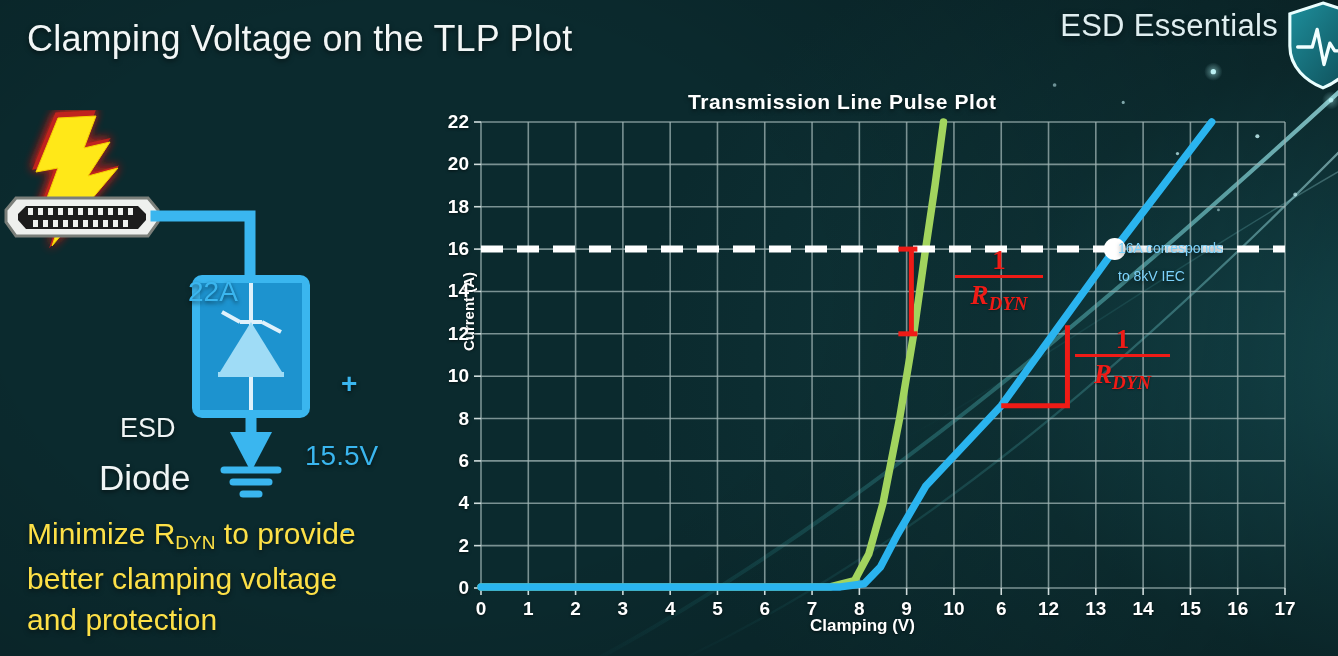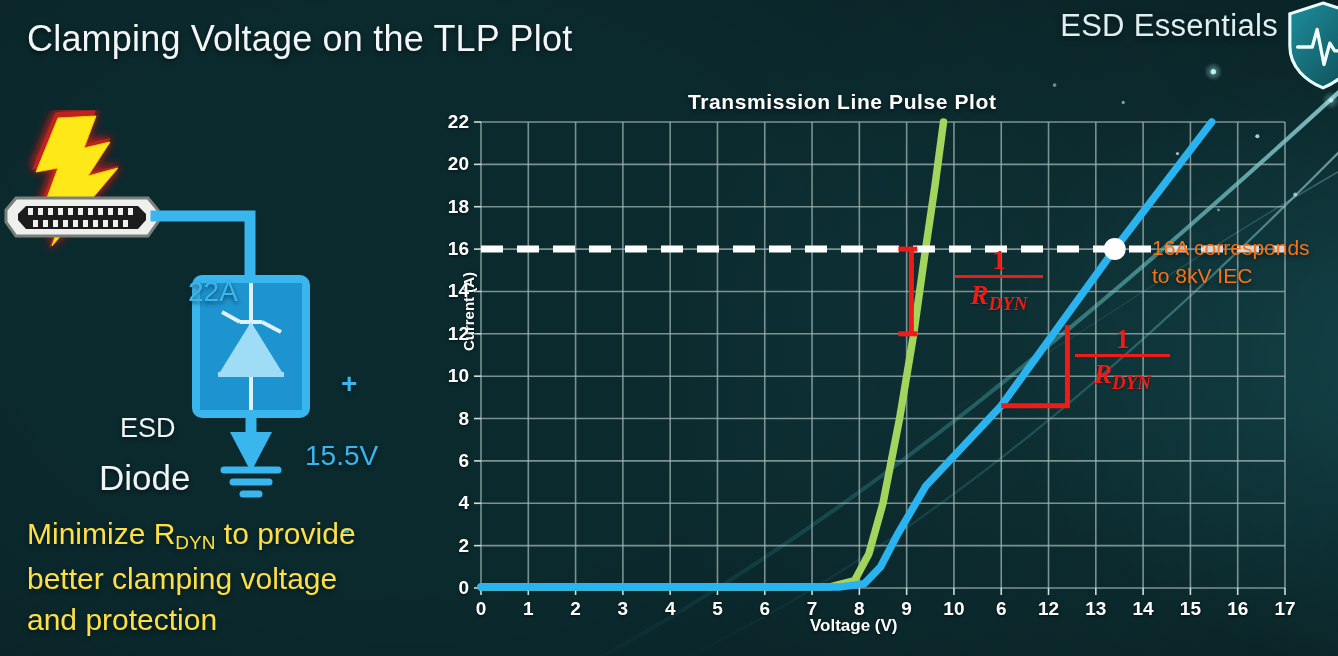--- a/index.html
+++ b/index.html
@@ -70,21 +70,21 @@
   }
   .x-axis-label{
     position:absolute;left:400px;top:528px;font-size:17px;font-weight:bold;color:#fff;
     text-shadow:0 1px 3px rgba(0,0,0,.6);white-space:nowrap;
   }
   .ytick{position:absolute;right:0;font-size:19px;font-weight:bold;color:#fff;
     text-shadow:0 1px 3px rgba(0,0,0,.6);transform:translateY(-50%);}
   .xtick{position:absolute;font-size:19px;font-weight:bold;color:#fff;
     text-shadow:0 1px 3px rgba(0,0,0,.6);transform:translateX(-50%);}
   .annot-16a{
-    position:absolute;left:742px;top:146px;font-size:21px;line-height:28px;color:#f97316;
+    position:absolute;left:708px;top:146px;font-size:14px;line-height:28px;color:#7dd3fc;
     text-shadow:0 2px 4px rgba(0,0,0,.55);white-space:nowrap;
   }
   .rdyn-frac{
     position:absolute;color:#ef1b16;text-align:center;
     text-shadow:0 1px 2px rgba(0,0,0,.35);
   }
   .rdyn-frac .num{font-size:27px;font-weight:bold;font-family:"Liberation Serif",serif;line-height:28px;}
   .rdyn-frac .bar{height:3px;background:#ef1b16;margin:1px 0 2px;}
   .rdyn-frac .den{font-size:27px;font-weight:bold;font-style:italic;font-family:"Liberation Serif",serif;line-height:30px;text-align:center;}
   .rdyn-frac .den sub{font-size:19px;}
@@ -228,21 +228,21 @@
 
   <div class="footer-note">
     <span>Minimize R</span><sub>DYN</sub><span> to provide</span><br>
     <span>better clamping voltage</span><br>
     <span>and protection</span>
   </div>
 
   <div class="chart-wrap">
     <div class="chart-title">Transmission Line Pulse Plot</div>
     <div class="y-axis-label">Current (A)</div>
-    <div class="x-axis-label">Voltage (V)</div>
+    <div class="x-axis-label">Clamping (V)</div>
 
     <svg id="plot" width="928" height="568" viewBox="0 0 928 568">
         <g>
           <line x1="71" y1="34" x2="71" y2="500" stroke="#9fb4b4" stroke-width="1.6" opacity="0.75"></line>
           <line x1="118.29411764705883" y1="34" x2="118.29411764705883" y2="500" stroke="#9fb4b4" stroke-width="1.6" opacity="0.75"></line>
           <line x1="165.58823529411765" y1="34" x2="165.58823529411765" y2="500" stroke="#9fb4b4" stroke-width="1.6" opacity="0.75"></line>
           <line x1="212.8823529411765" y1="34" x2="212.8823529411765" y2="500" stroke="#9fb4b4" stroke-width="1.6" opacity="0.75"></line>
           <line x1="260.1764705882353" y1="34" x2="260.1764705882353" y2="500" stroke="#9fb4b4" stroke-width="1.6" opacity="0.75"></line>
           <line x1="307.47058823529414" y1="34" x2="307.47058823529414" y2="500" stroke="#9fb4b4" stroke-width="1.6" opacity="0.75"></line>
           <line x1="354.764705882353" y1="34" x2="354.764705882353" y2="500" stroke="#9fb4b4" stroke-width="1.6" opacity="0.75"></line>

